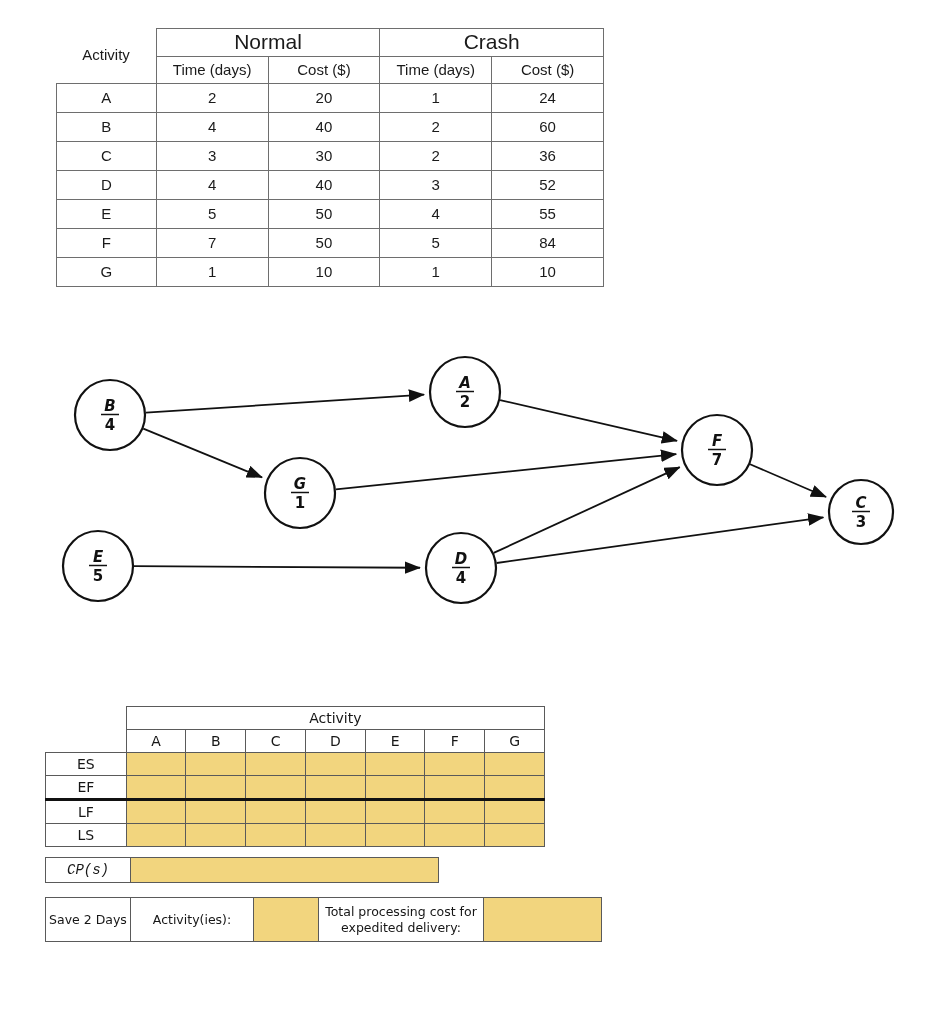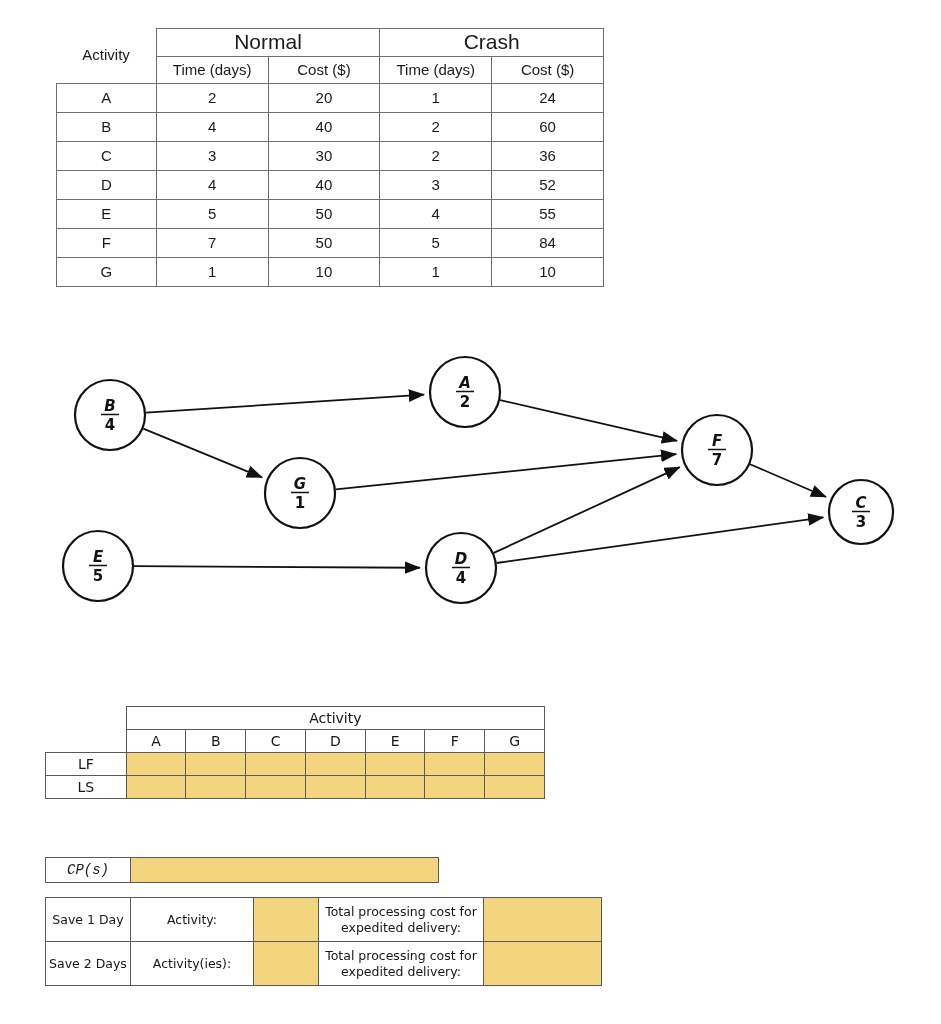--- a/index.html
+++ b/index.html
@@ -294,20 +294,40 @@
         <td class="blank-corner-line"></td>
         <td class="act-col white">A</td>
         <td class="act-col white">B</td>
         <td class="act-col white">C</td>
         <td class="act-col white">D</td>
         <td class="act-col white">E</td>
         <td class="act-col white">F</td>
         <td class="act-col white">G</td>
       </tr>
       <tr>
+        <td class="lbl-col">ES</td>
+        <td class="yellow"></td>
+        <td class="yellow"></td>
+        <td class="yellow"></td>
+        <td class="yellow"></td>
+        <td class="yellow"></td>
+        <td class="yellow"></td>
+        <td class="yellow"></td>
+      </tr>
+      <tr class="thick-under">
+        <td class="lbl-col">EF</td>
+        <td class="yellow"></td>
+        <td class="yellow"></td>
+        <td class="yellow"></td>
+        <td class="yellow"></td>
+        <td class="yellow"></td>
+        <td class="yellow"></td>
+        <td class="yellow"></td>
+      </tr>
+      <tr>
         <td class="lbl-col">LF</td>
         <td class="yellow"></td>
         <td class="yellow"></td>
         <td class="yellow"></td>
         <td class="yellow"></td>
         <td class="yellow"></td>
         <td class="yellow"></td>
         <td class="yellow"></td>
       </tr>
       <tr>
@@ -331,27 +351,20 @@
         <td class="cp-label">CP(s)</td>
         <td class="cp-fill yellow"></td>
       </tr>
     </tbody>
   </table>
 </div>
 
 <div id="save-section">
   <table class="save-table">
     <tbody>
-      <tr>
-        <td class="sv-c1">Save 1 Day</td>
-        <td class="sv-c2">Activity:</td>
-        <td class="sv-c3 yellow"></td>
-        <td class="sv-c4">Total processing cost for expedited delivery:</td>
-        <td class="sv-c5 yellow"></td>
-      </tr>
       <tr>
         <td class="sv-c1">Save 2 Days</td>
         <td class="sv-c2">Activity(ies):</td>
         <td class="sv-c3 yellow"></td>
         <td class="sv-c4">Total processing cost for expedited delivery:</td>
         <td class="sv-c5 yellow"></td>
       </tr>
     </tbody>
   </table>
 </div>

